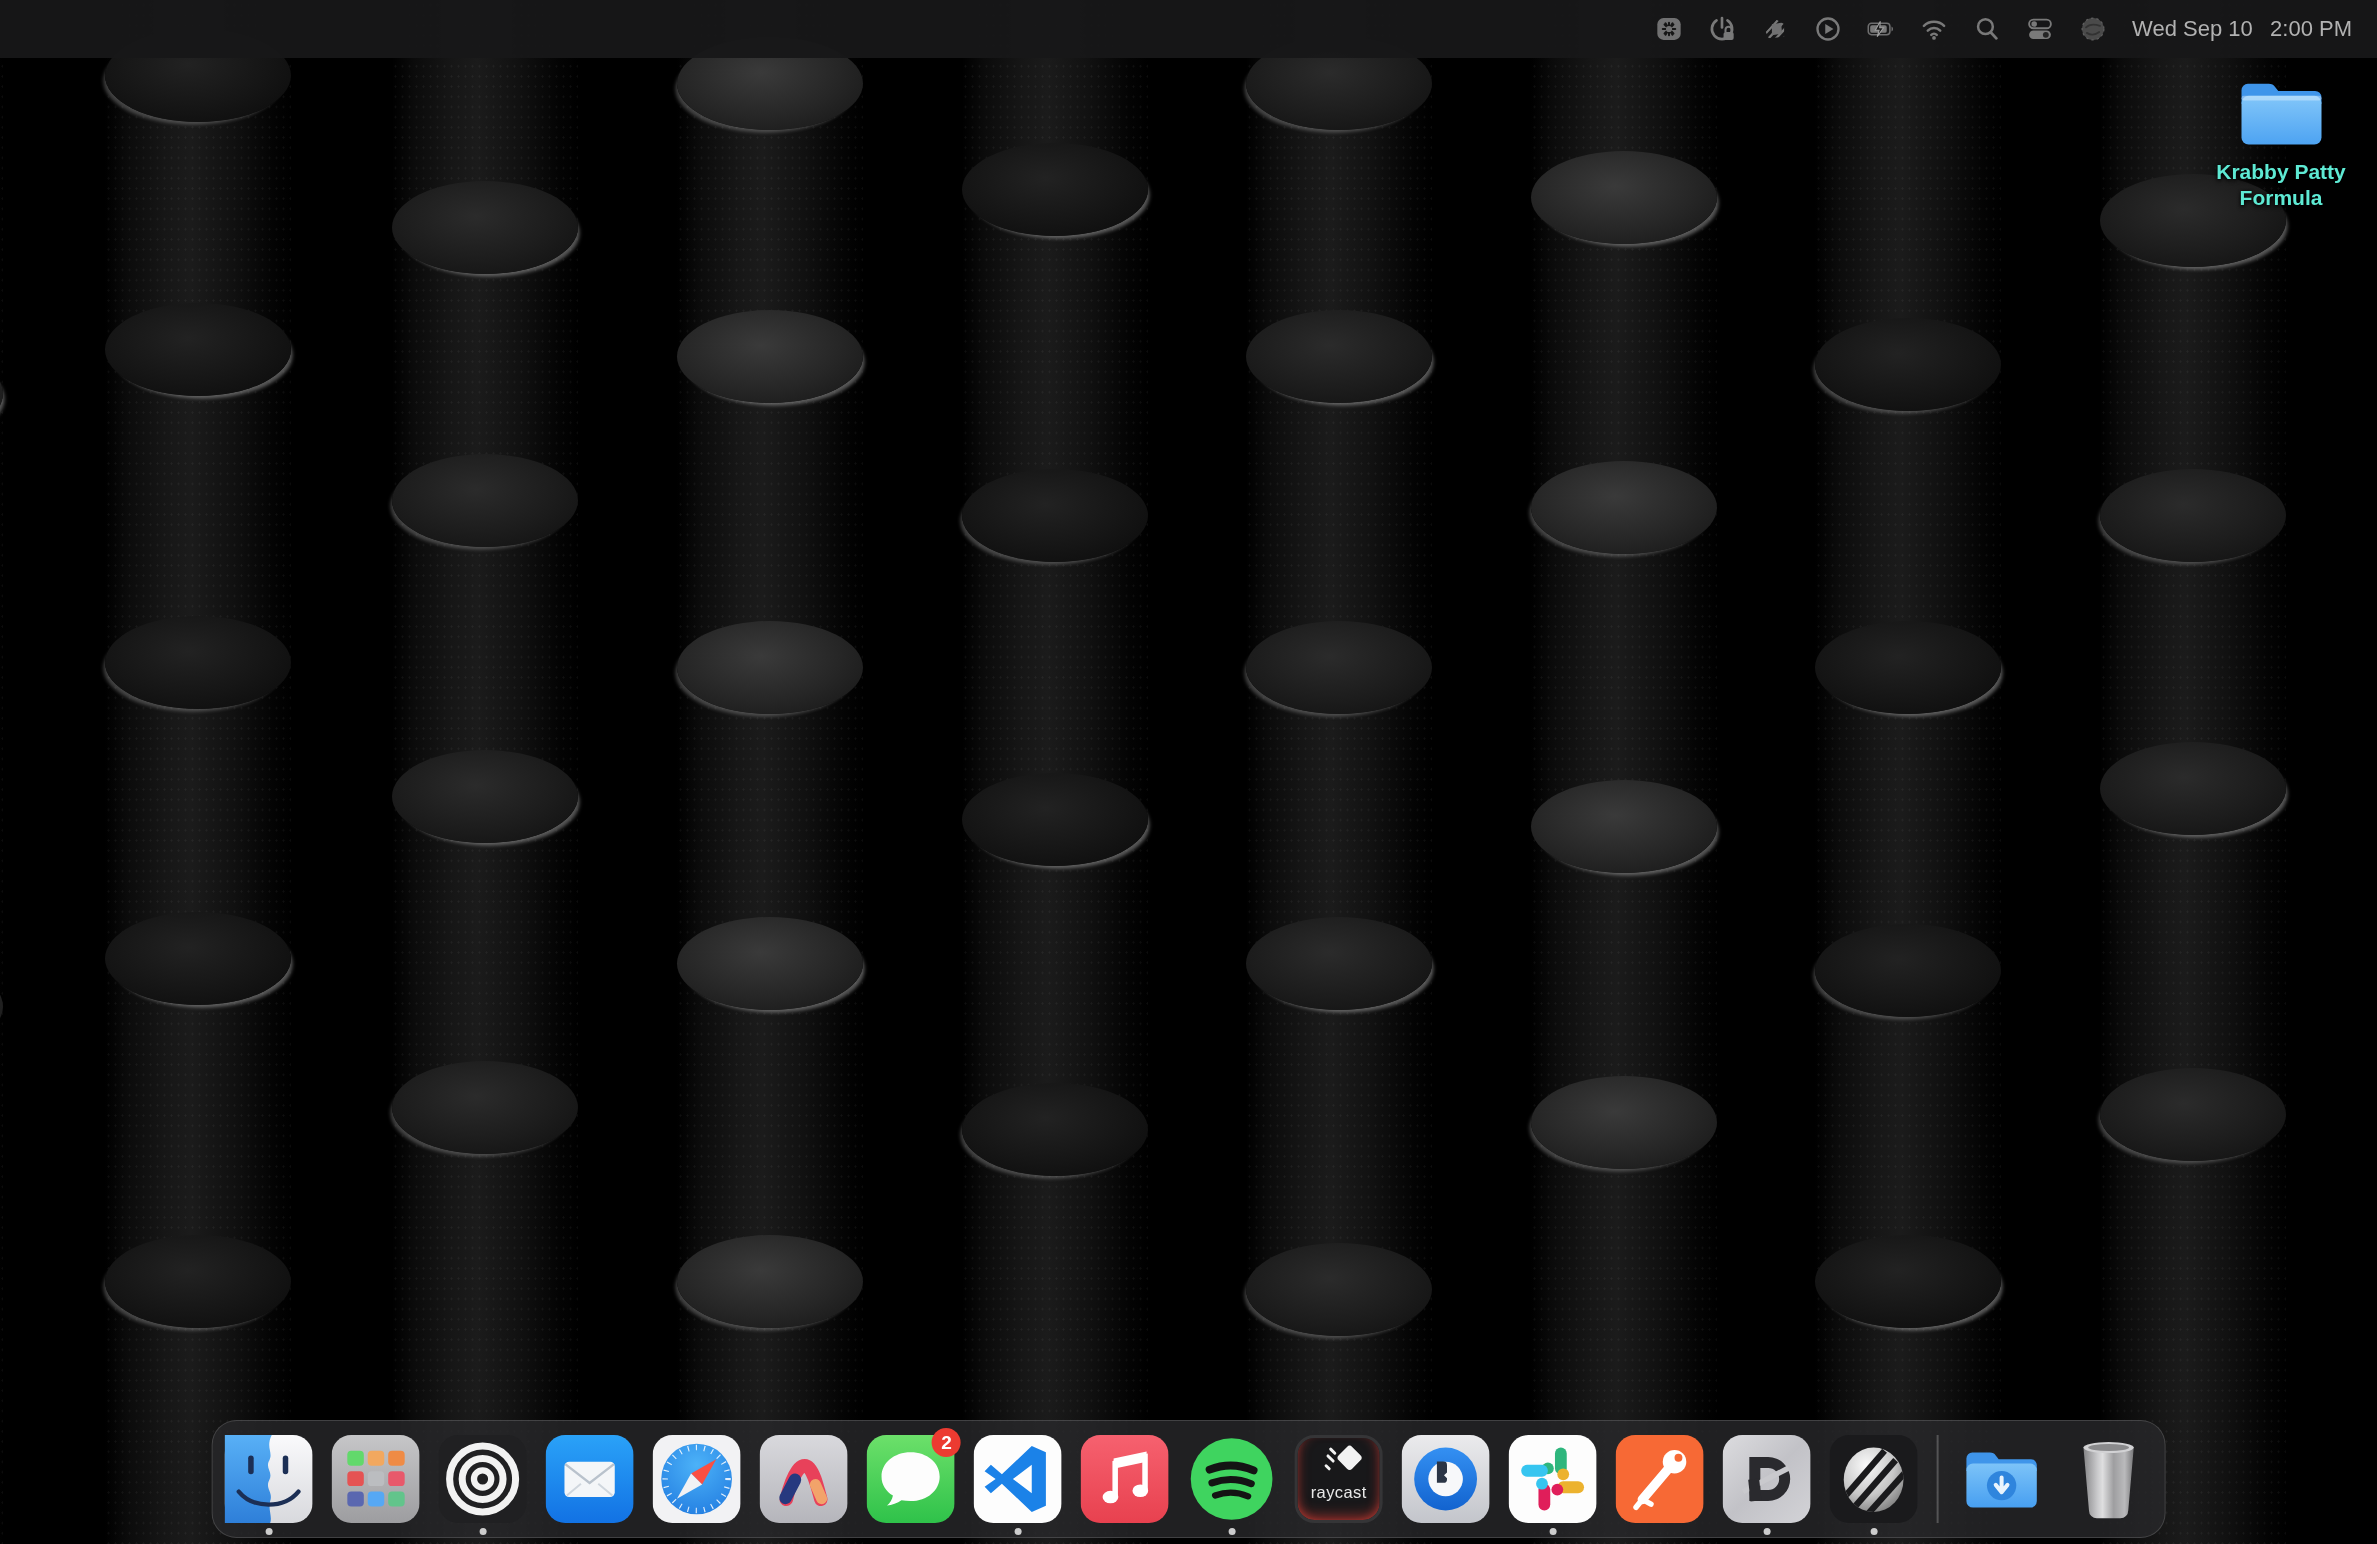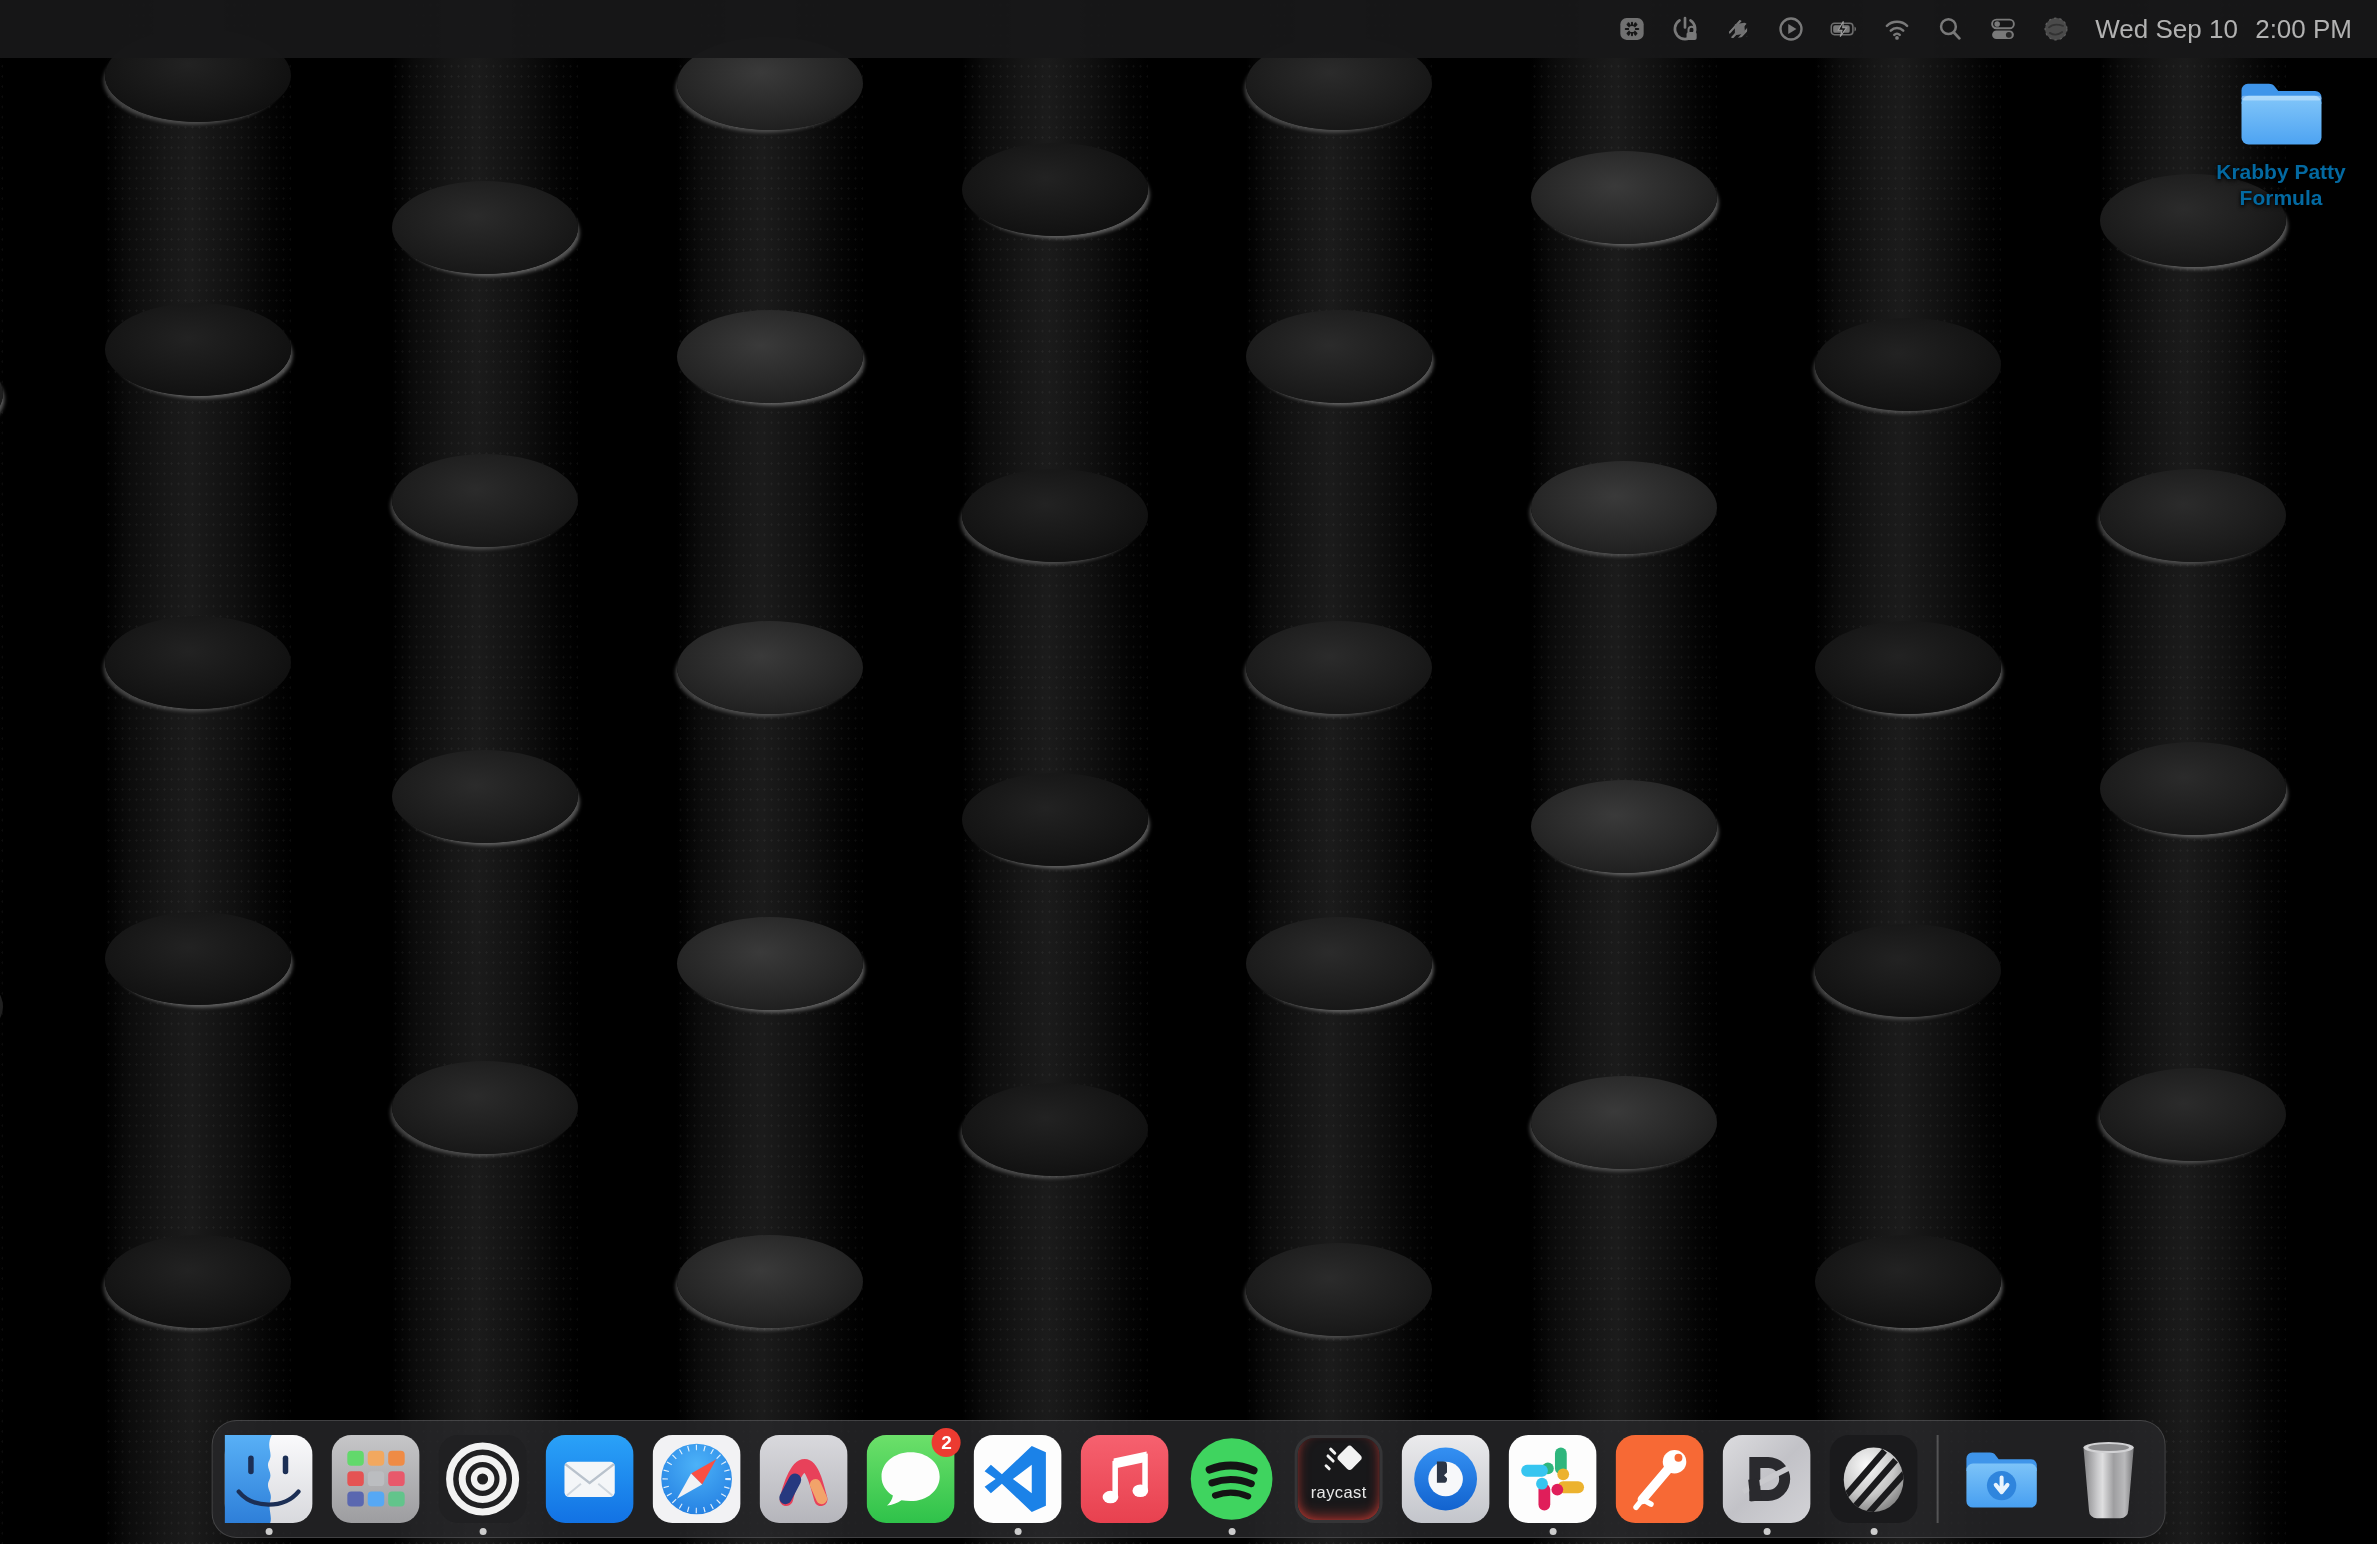--- a/index.html
+++ b/index.html
@@ -22,26 +22,26 @@
 
   
   #menubar { position:absolute; top:0; left:0; right:0; height:58px; z-index:10;
     background:rgba(23,23,24,0.95); display:flex; align-items:center; color:#a8a8a8; font-size:22px; }
   #menubar .left { display:flex; align-items:center; padding-left:27px; }
   .menu-item { padding:0 16.5px; line-height:58px; white-space:nowrap; }
   .menu-item.app { font-weight:bold; color:#d4d4d4; }
   #apple-logo { width:25px; height:30px; margin:0 11px 0 3.1px; display:block; }
   #menubar .right { margin-left:auto; display:flex; align-items:center; gap:25px; padding-right:25px; }
   .sicon { width:28px; height:28px; display:block; opacity:0.75; }
-  .clock { display:flex; gap:17.3px; color:#b2b2b2; font-size:26px; }
+  .clock { display:flex; gap:17.3px; color:#b2b2b2; font-size:22px; }
 
   
   #desktop-folder { position:absolute; left:2215px; top:71px; width:132px; z-index:3; text-align:center; }
   #desktop-folder svg { display:block; margin:0 auto; }
-  #desktop-folder .flabel { margin-top:7.9px; color:#0369a1; font-weight:bold; font-size:21px; line-height:26px;
+  #desktop-folder .flabel { margin-top:7.9px; color:#5eead4; font-weight:bold; font-size:21px; line-height:26px;
     text-shadow:0 1.6px 4.7px rgba(0,0,0,0.95), 0 0 2.4px rgba(0,0,0,0.8); }
 
   
   #dock { position:absolute; left:50%; transform:translateX(-50%); bottom:6.3px; height:118px; z-index:5;
     background:rgba(40,40,42,0.80); border:1.2px solid rgba(130,130,130,0.35); border-radius:25px;
     display:flex; align-items:center; gap:19px; padding:0 12.6px; }
   .dock-item { position:relative; width:88px; height:88px; flex:0 0 auto; }
   .dock-item svg { display:block; width:88px; height:88px; }
   .dock-item.running::after { content:""; position:absolute; left:50%; bottom:-12.6px; width:7px; height:7px;
     margin-left:-3.5px; border-radius:50%; background:rgba(235,235,235,0.85); }

